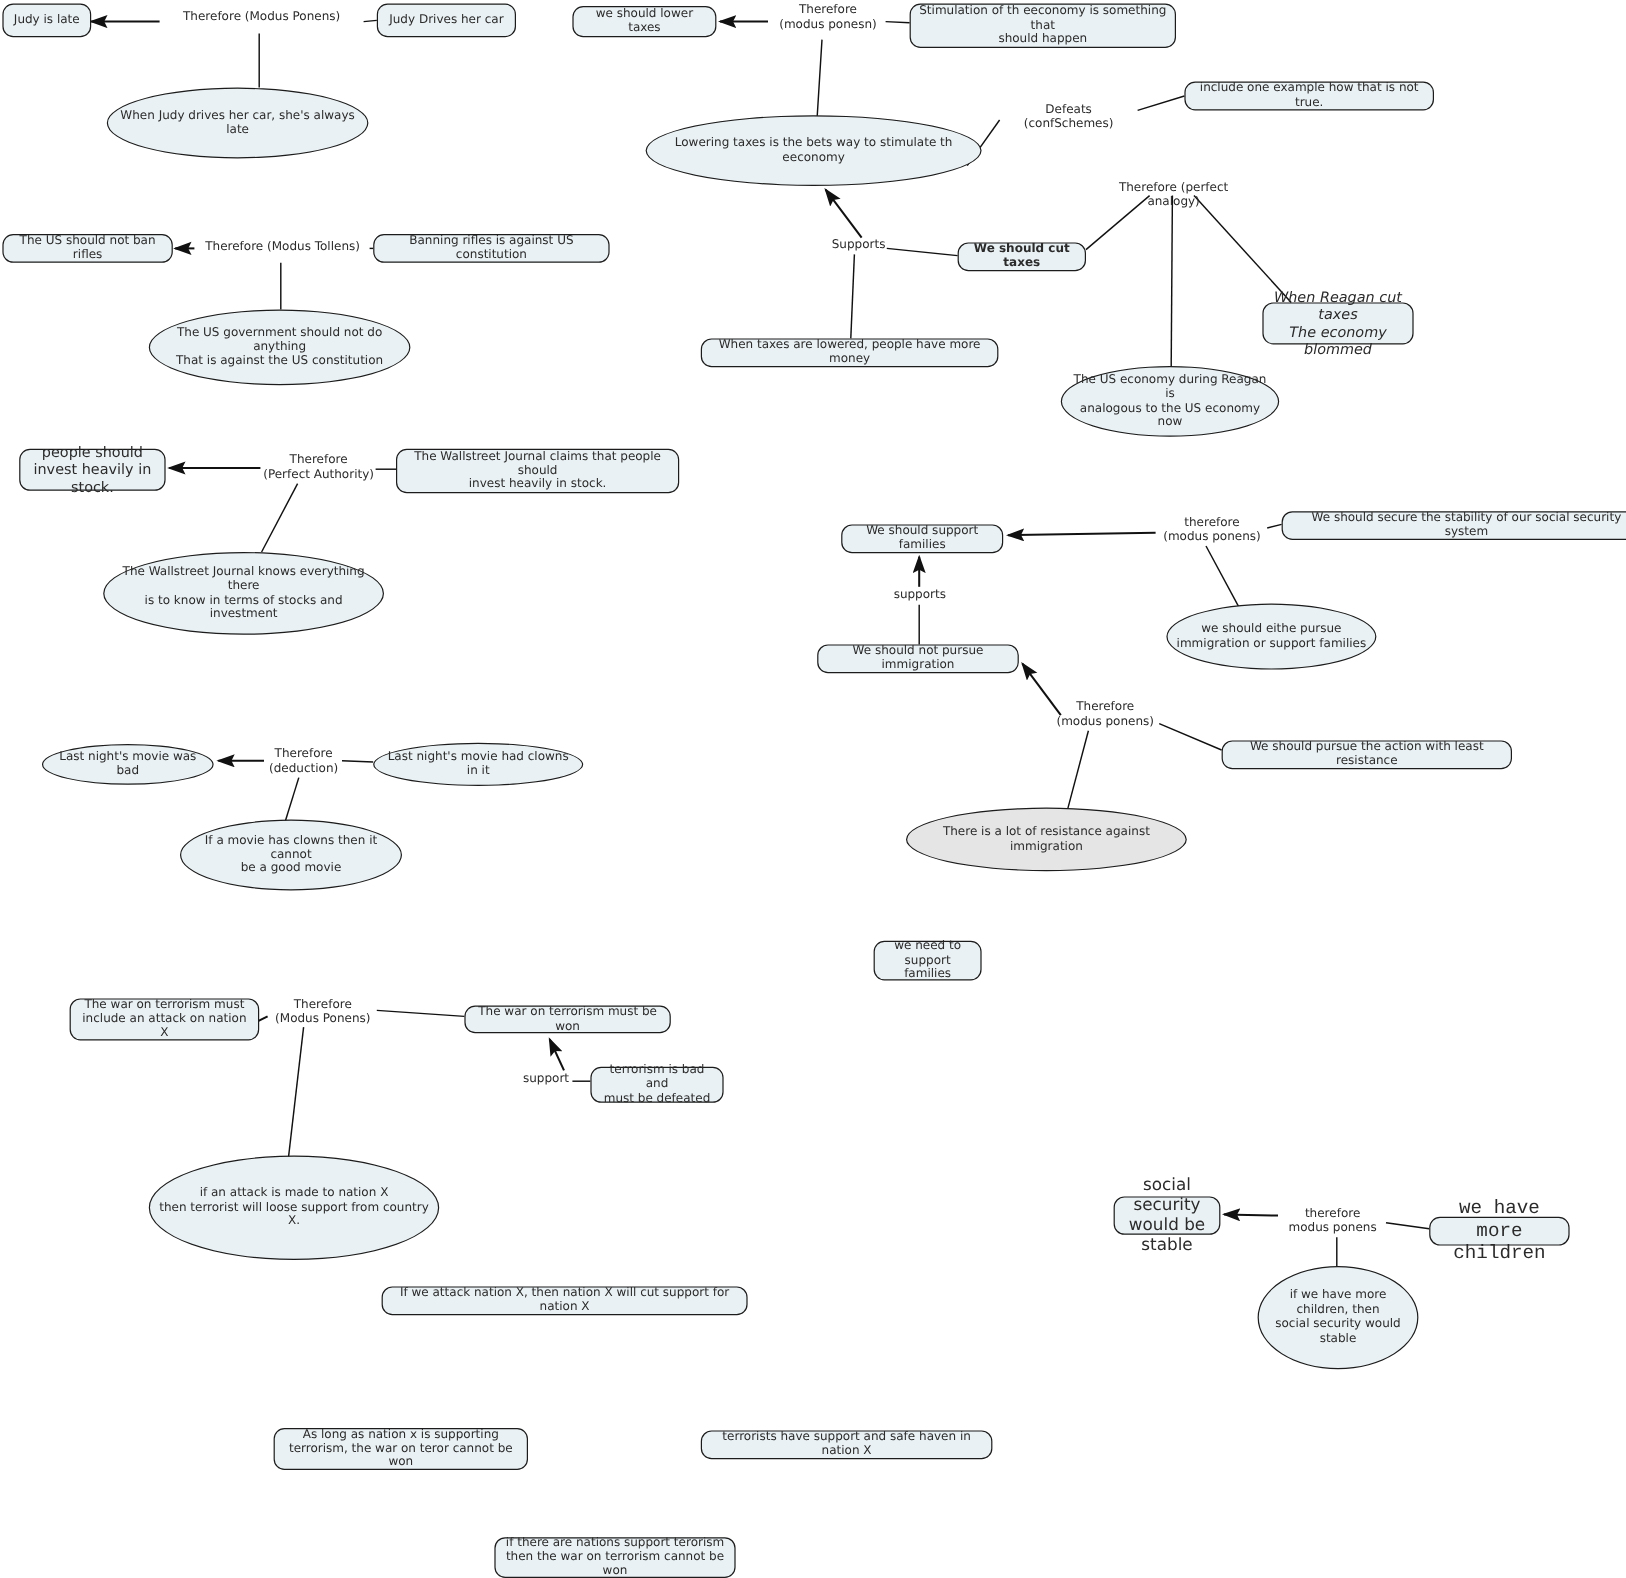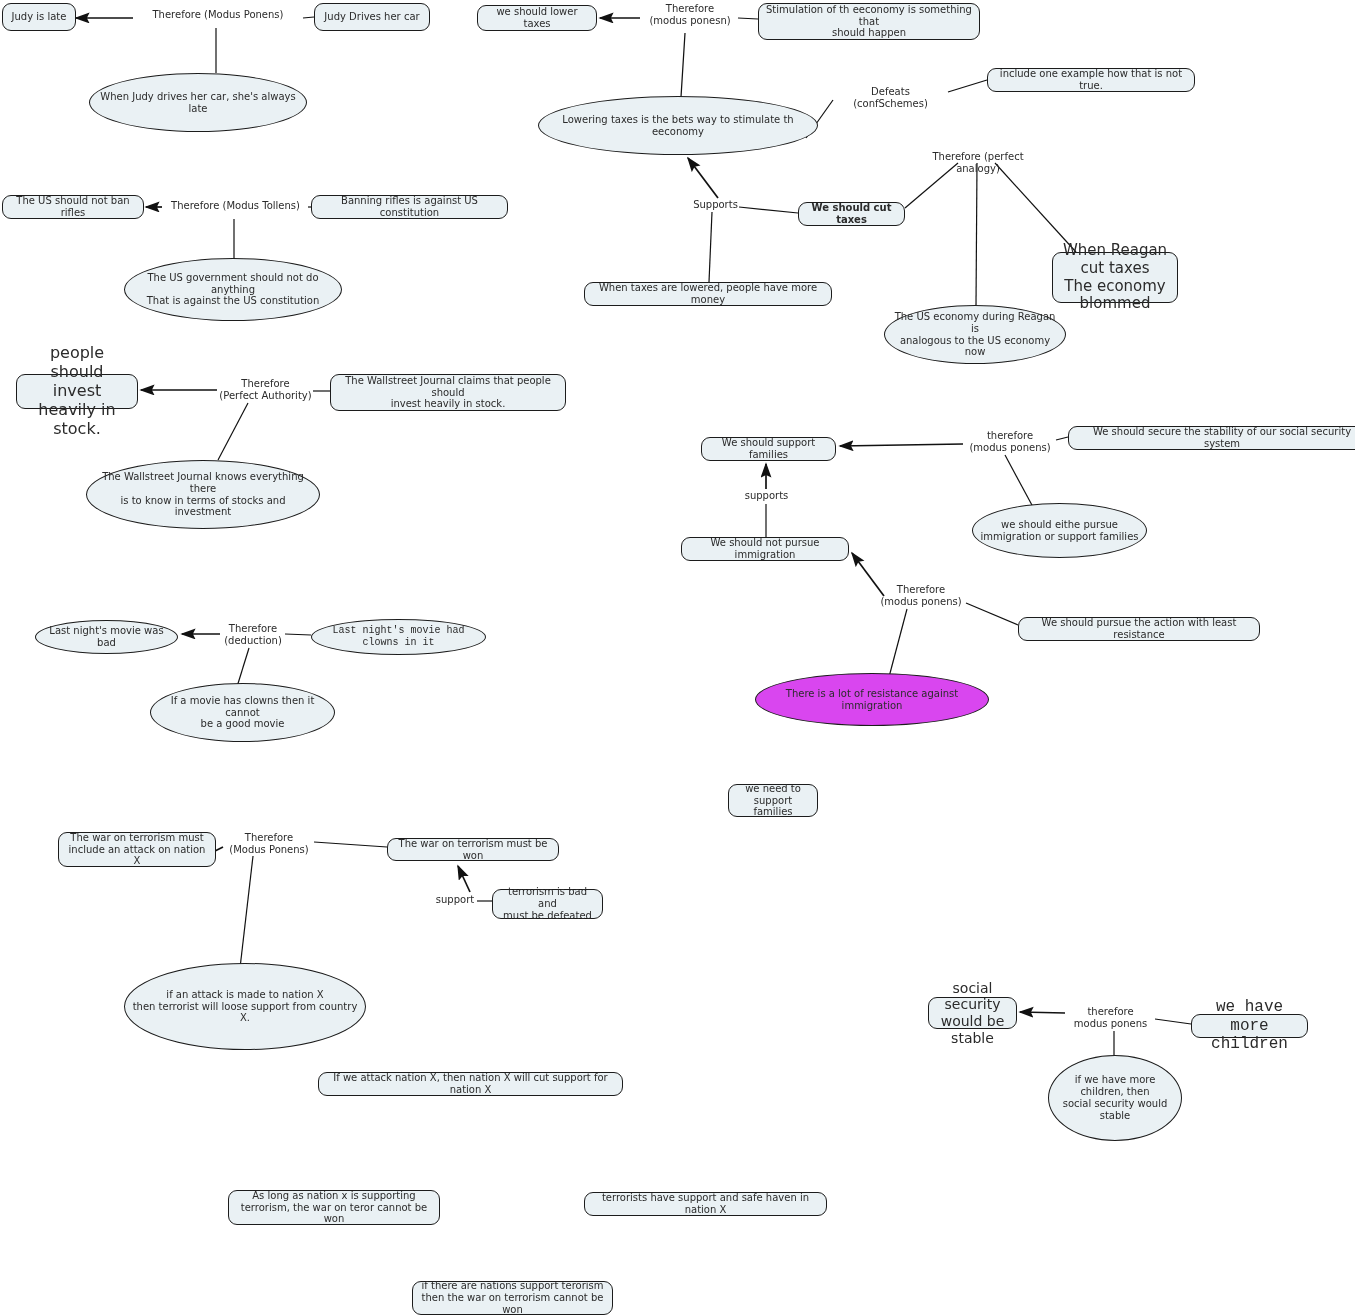--- a/index.html
+++ b/index.html
@@ -114,42 +114,42 @@
       <div class="node box" style="left: 477px; top: 5px; width: 120px; height: 26px; font-size: 10px; background: rgb(234, 241, 244); border-color: rgb(28, 28, 28); color: rgb(43, 43, 43);">we should lower taxes</div>
       <div class="node box" style="left: 758px; top: 3px; width: 222px; height: 37px; font-size: 10px; background: rgb(234, 241, 244); border-color: rgb(28, 28, 28); color: rgb(43, 43, 43);">Stimulation of th eeconomy is something that
 should happen</div>
       <div class="node box" style="left: 987px; top: 68px; width: 208px; height: 24px; font-size: 10px; background: rgb(234, 241, 244); border-color: rgb(28, 28, 28); color: rgb(43, 43, 43);">include one example how that is not true.</div>
       <div class="node ellipse" style="left: 538px; top: 96px; width: 280px; height: 59px; font-size: 10px; background: rgb(234, 241, 244); border-color: rgb(28, 28, 28); color: rgb(43, 43, 43);">Lowering taxes is the bets way to stimulate th eeconomy</div>
       <div class="node box" style="left: 2px; top: 195px; width: 142px; height: 24px; font-size: 10px; background: rgb(234, 241, 244); border-color: rgb(28, 28, 28); color: rgb(43, 43, 43);">The US should not ban rifles</div>
       <div class="node box" style="left: 311px; top: 195px; width: 197px; height: 24px; font-size: 10px; background: rgb(234, 241, 244); border-color: rgb(28, 28, 28); color: rgb(43, 43, 43);">Banning rifles is against US constitution</div>
       <div class="node ellipse" style="left: 124px; top: 258px; width: 218px; height: 63px; font-size: 10px; background: rgb(234, 241, 244); border-color: rgb(28, 28, 28); color: rgb(43, 43, 43);">The US government should not do anything
 That is against the US constitution</div>
       <div class="node box" style="left: 798px; top: 202px; width: 107px; height: 24px; font-size: 10px; background: rgb(234, 241, 244); border-color: rgb(28, 28, 28); color: rgb(43, 43, 43); font-weight: bold;">We should cut taxes</div>
-      <div class="node box" style="left: 1052px; top: 252px; width: 126px; height: 51px; font-size: 15px; background: rgb(234, 241, 244); border-color: rgb(28, 28, 28); color: rgb(43, 43, 43);">When Reagan cut taxes
+      <div class="node box" style="left: 1052px; top: 252px; width: 126px; height: 35px; font-size: 12px; background: rgb(234, 241, 244); border-color: rgb(28, 28, 28); color: rgb(43, 43, 43); font-style: italic;">When Reagan cut taxes
 The economy blommed</div>
       <div class="node box" style="left: 584px; top: 282px; width: 248px; height: 24px; font-size: 10px; background: rgb(234, 241, 244); border-color: rgb(28, 28, 28); color: rgb(43, 43, 43);">When taxes are lowered, people have more money</div>
       <div class="node ellipse" style="left: 884px; top: 305px; width: 182px; height: 59px; font-size: 10px; background: rgb(234, 241, 244); border-color: rgb(28, 28, 28); color: rgb(43, 43, 43);">The US economy during Reagan is
 analogous to the US economy now</div>
-      <div class="node box" style="left: 16px; top: 374px; width: 122px; height: 35px; font-size: 16px; background: rgb(234, 241, 244); border-color: rgb(28, 28, 28); color: rgb(43, 43, 43);">people should
+      <div class="node box" style="left: 16px; top: 374px; width: 122px; height: 35px; font-size: 12px; background: rgb(234, 241, 244); border-color: rgb(28, 28, 28); color: rgb(43, 43, 43);">people should
 invest heavily in stock.</div>
       <div class="node box" style="left: 330px; top: 374px; width: 236px; height: 37px; font-size: 10px; background: rgb(234, 241, 244); border-color: rgb(28, 28, 28); color: rgb(43, 43, 43);">The Wallstreet Journal claims that people should
 invest heavily in stock.</div>
       <div class="node ellipse" style="left: 86px; top: 460px; width: 234px; height: 69px; font-size: 10px; background: rgb(234, 241, 244); border-color: rgb(28, 28, 28); color: rgb(43, 43, 43);">The Wallstreet Journal knows everything there
 is to know in terms of stocks and investment</div>
       <div class="node box" style="left: 701px; top: 437px; width: 135px; height: 24px; font-size: 10px; background: rgb(234, 241, 244); border-color: rgb(28, 28, 28); color: rgb(43, 43, 43);">We should support families</div>
       <div class="node box" style="left: 1068px; top: 426px; width: 308px; height: 24px; font-size: 10px; background: rgb(234, 241, 244); border-color: rgb(28, 28, 28); color: rgb(43, 43, 43);">We should secure the stability of our social security system</div>
       <div class="node ellipse" style="left: 972px; top: 503px; width: 175px; height: 55px; font-size: 10px; background: rgb(234, 241, 244); border-color: rgb(28, 28, 28); color: rgb(43, 43, 43);">we should eithe pursue
 immigration or support families</div>
       <div class="node box" style="left: 681px; top: 537px; width: 168px; height: 24px; font-size: 10px; background: rgb(234, 241, 244); border-color: rgb(28, 28, 28); color: rgb(43, 43, 43);">We should not pursue immigration</div>
       <div class="node box" style="left: 1018px; top: 617px; width: 242px; height: 24px; font-size: 10px; background: rgb(234, 241, 244); border-color: rgb(28, 28, 28); color: rgb(43, 43, 43);">We should pursue the action with least resistance</div>
-      <div class="node ellipse" style="left: 755px; top: 673px; width: 234px; height: 53px; font-size: 10px; background: #d946ef; border-color: rgb(28, 28, 28); color: rgb(43, 43, 43);">There is a lot of resistance against immigration</div>
+      <div class="node ellipse" style="left: 755px; top: 673px; width: 234px; height: 53px; font-size: 10px; background: #e5e5e5; border-color: rgb(28, 28, 28); color: rgb(43, 43, 43);">There is a lot of resistance against immigration</div>
       <div class="node box" style="left: 728px; top: 784px; width: 90px; height: 33px; font-size: 10px; background: rgb(234, 241, 244); border-color: rgb(28, 28, 28); color: rgb(43, 43, 43);">we need to
 support families</div>
       <div class="node ellipse" style="left: 35px; top: 620px; width: 143px; height: 34px; font-size: 10px; background: rgb(234, 241, 244); border-color: rgb(28, 28, 28); color: rgb(43, 43, 43);">Last night's movie was bad</div>
-      <div class="node ellipse" style="left: 311px; top: 619px; width: 175px; height: 36px; font-size: 10px; background: rgb(234, 241, 244); border-color: rgb(28, 28, 28); color: rgb(43, 43, 43); font-family: Liberation Mono, monospace;">Last night's movie had clowns in it</div>
+      <div class="node ellipse" style="left: 311px; top: 619px; width: 175px; height: 36px; font-size: 10px; background: rgb(234, 241, 244); border-color: rgb(28, 28, 28); color: rgb(43, 43, 43);">Last night's movie had clowns in it</div>
       <div class="node ellipse" style="left: 150px; top: 683px; width: 185px; height: 59px; font-size: 10px; background: rgb(234, 241, 244); border-color: rgb(28, 28, 28); color: rgb(43, 43, 43);">If a movie has clowns then it cannot
 be a good movie</div>
       <div class="node box" style="left: 34px; top: 832px; width: 158px; height: 35px; font-size: 10px; background: rgb(234, 241, 244); border-color: rgb(28, 28, 28); color: rgb(43, 43, 43); margin-left: 24px;">The war on terrorism must
 include an attack on nation X</div>
       <div class="node box" style="left: 387px; top: 838px; width: 172px; height: 23px; font-size: 10px; background: rgb(234, 241, 244); border-color: rgb(28, 28, 28); color: rgb(43, 43, 43);">The war on terrorism must be won</div>
       <div class="node box" style="left: 492px; top: 889px; width: 111px; height: 30px; font-size: 10px; background: rgb(234, 241, 244); border-color: rgb(28, 28, 28); color: rgb(43, 43, 43);">terrorism is bad and
 must be defeated</div>
       <div class="node ellipse" style="left: 124px; top: 963px; width: 242px; height: 87px; font-size: 10px; background: rgb(234, 241, 244); border-color: rgb(28, 28, 28); color: rgb(43, 43, 43);">if an attack is made to nation X
 then terrorist will loose support from country X.</div>
       <div class="node box" style="left: 318px; top: 1072px; width: 305px; height: 24px; font-size: 10px; background: rgb(234, 241, 244); border-color: rgb(28, 28, 28); color: rgb(43, 43, 43); text-align: center;">If we attack nation X, then nation X will cut support for nation X</div>

